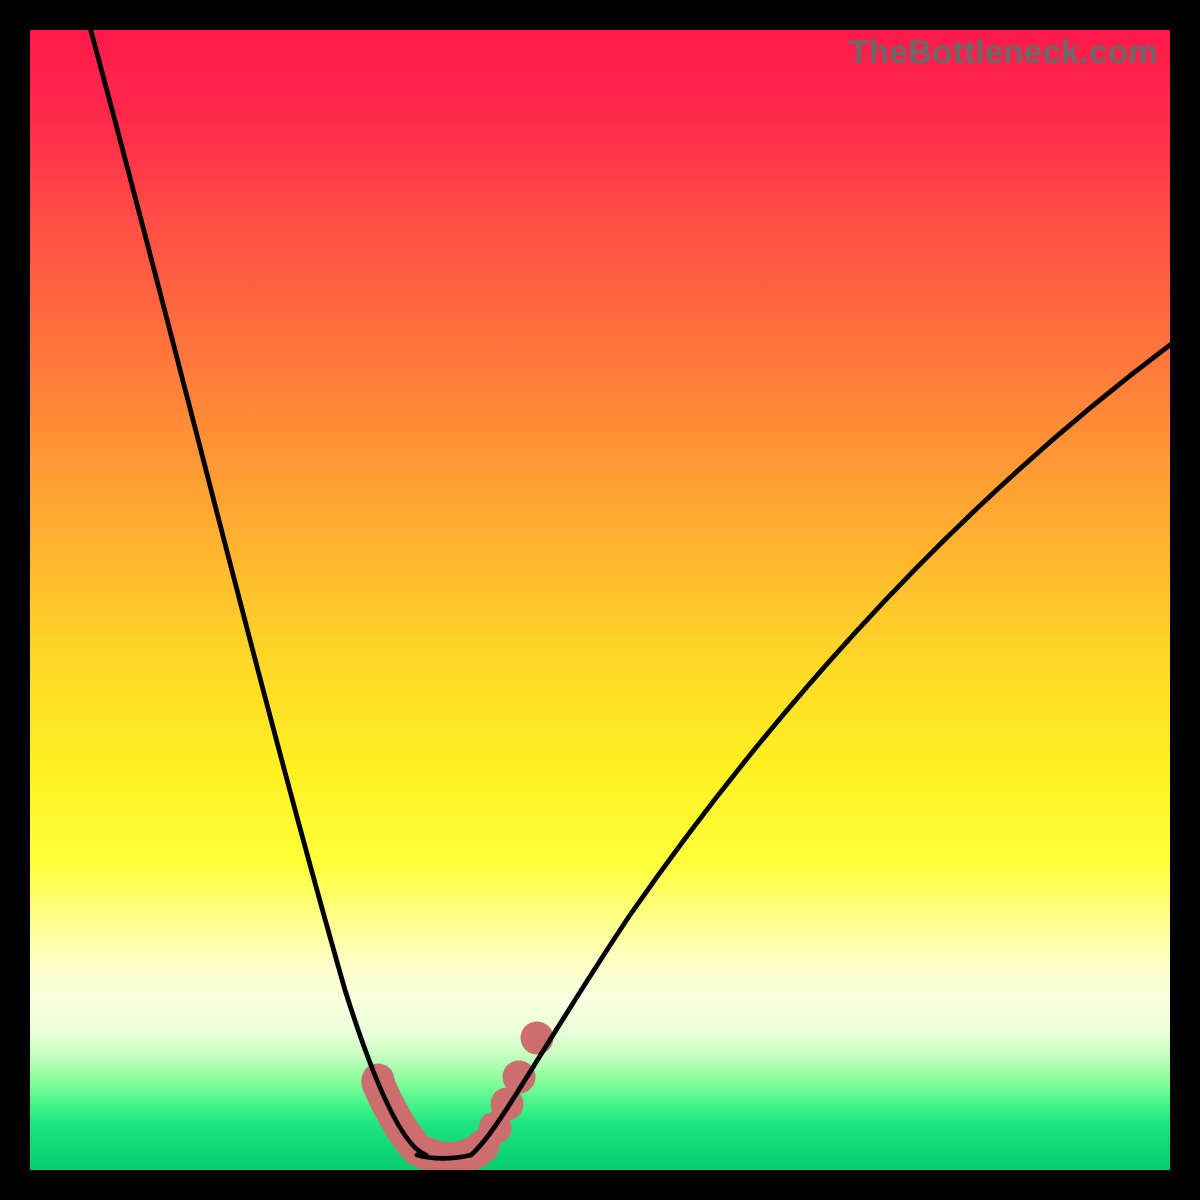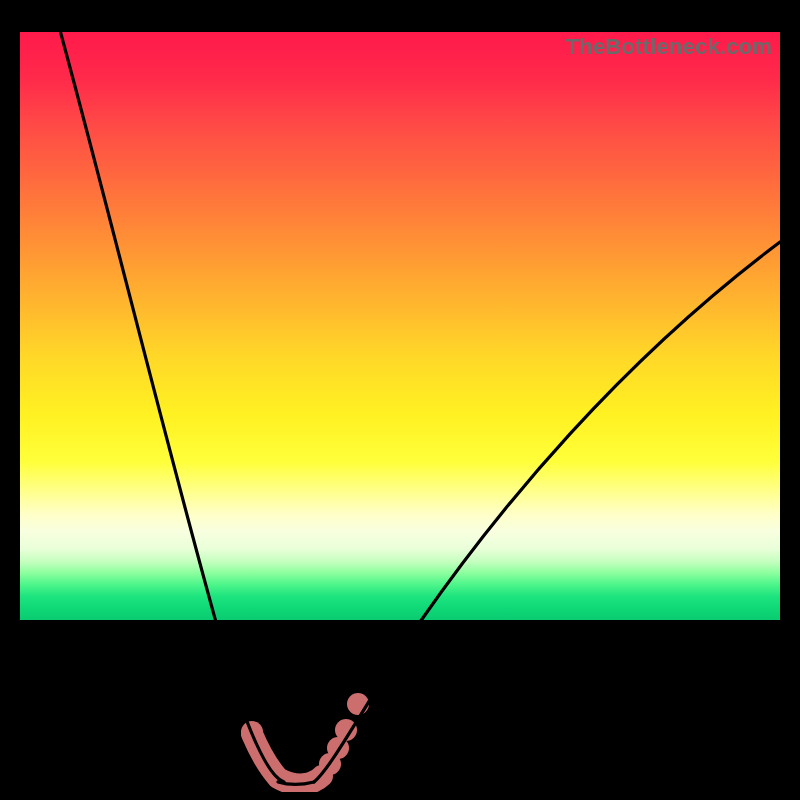--- a/index.html
+++ b/index.html
@@ -6,23 +6,23 @@
     margin: 0;
     padding: 0;
     width: 800px;
     height: 800px;
     background: #000;
     overflow: hidden;
   }
   .frame {
     position: absolute;
     left: 20px;
-    top: 32px;
+    top: 20px;
     width: 760px;
-    height: 588px;
+    height: 760px;
     background: linear-gradient(to bottom,
       #ff1a4b 0%,
       #ff2a4a 8%,
       #ff4747 15%,
       #ff6a3e 25%,
       #ff8e36 35%,
       #ffb22f 45%,
       #ffd728 55%,
       #fff122 65%,
       #ffff3a 73%,

